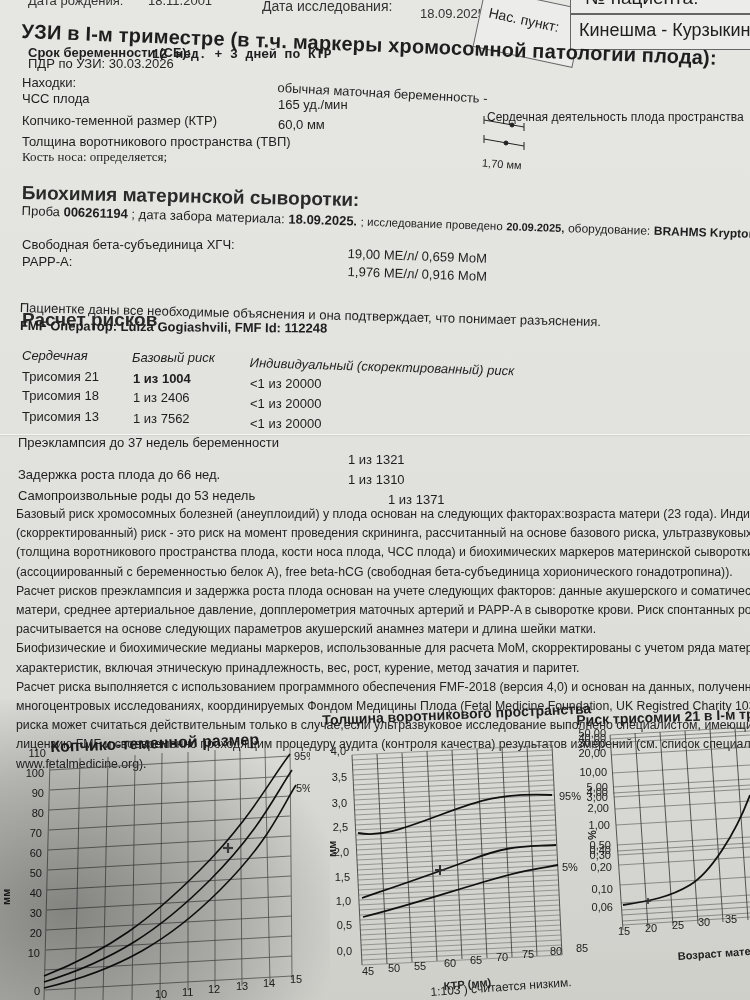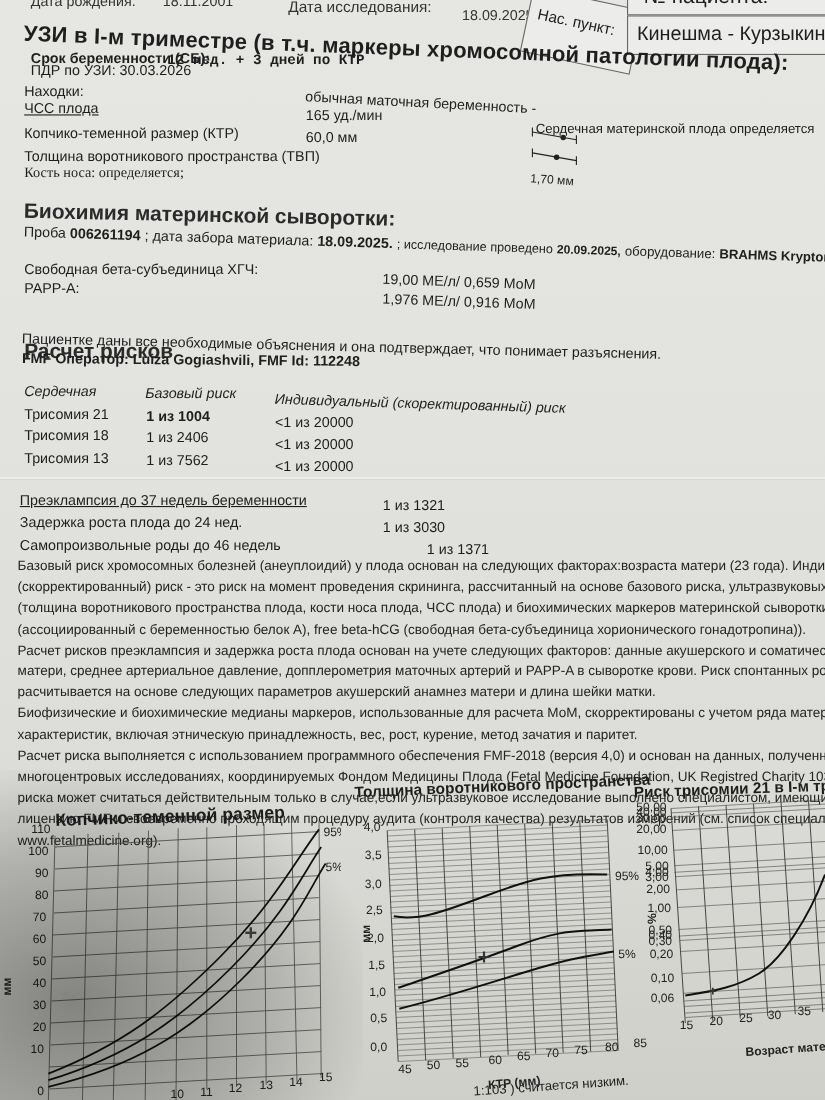--- a/index.html
+++ b/index.html
@@ -43,22 +43,22 @@
   <span style="position:absolute; left:8px; top:5px; font-size:18px;">Кинешма - Курзыкин</span>
 </div>
 
 <div class="abs title" style="left:22px; top:20px; transform:rotate(2.2deg); transform-origin:left top;">УЗИ в I-м триместре (в т.ч. маркеры хромосомной патологии плода):</div>
 <div class="abs sub-bold" style="left:28px; top:45px;">Срок беременности (СБ):</div>
 <div class="abs sub-bold" style="left:152px; top:47px;font-family:Liberation Mono, monospace;">12 нед. + 3 дней по КТР</div>
 <div class="abs t13" style="left:28px; top:56px;">ПДР по УЗИ: 30.03.2026</div>
 
 <div class="abs t13" style="left:22px; top:75px;text-align:center;">Находки:</div>
 <div class="abs t13" style="left:278px; top:80px; transform:rotate(3deg); transform-origin:left top;">обычная маточная беременность -</div>
-<div class="abs" style="left:487px; top:110px; font-size:12px; transform:rotate(0deg);">Сердечная материнской плода  определяется</div>
-<div class="abs t13" style="left:22px; top:91px;text-decoration:underline;">ЧСС плода</div>
+<div class="abs" style="left:487px; top:110px; font-size:12px; transform:rotate(0deg);">Сердечная деятельность плода  пространства</div>
+<div class="abs t13" style="left:22px; top:91px;">ЧСС плода</div>
 <div class="abs t13" style="left:278px; top:97px;">165 уд./мин</div>
 <div class="abs t13" style="left:22px; top:113px;">Копчико-теменной размер (КТР)</div>
 <div class="abs t13" style="left:278px; top:117px;">60,0 мм</div>
 <div class="abs t13" style="left:22px; top:134px;">Толщина воротникового пространства (ТВП)</div>
 <div class="abs t13" style="left:22px; top:149px;font-family:Liberation Serif, serif;">Кость носа: определяется;</div>
 
 <svg class="abs" style="left:480px; top:115px;" width="50" height="45" viewBox="0 0 50 45">
   <g stroke="#222" stroke-width="1" fill="#222">
     <line x1="4" y1="5" x2="44" y2="12"></line>
       <line x1="4" y1="1" x2="4" y2="9"></line>
@@ -107,25 +107,25 @@
   <div class="abs t13" style="left:250px; top:396px;">&lt;1 из 20000</div>
 </div>
 <div>
   <div class="abs t13" style="left:22px; top:409px;">Трисомия 13</div>
   <div class="abs t13" style="left:133px; top:411px;">1 из 7562</div>
   <div class="abs t13" style="left:250px; top:416px;">&lt;1 из 20000</div>
 </div>
 
 <div class="abs" style="left:0; top:434px; width:750px; height:1px; background:rgba(255,255,255,0.7); box-shadow:0 1px 1px rgba(0,0,0,0.08);"></div>
 
-<div class="abs t13" style="left:18px; top:447px;text-decoration:underline;">Преэклампсия до 37 недель беременности</div>
+<div class="abs t13" style="left:18px; top:435px;">Преэклампсия до 37 недель беременности</div>
 <div class="abs t13" style="left:348px; top:452px;text-align:center;">1 из 1321</div>
-<div class="abs t13" style="left:18px; top:467px;">Задержка роста плода до 24 нед.</div>
-<div class="abs t13" style="left:348px; top:472px;">1 из 3030</div>
-<div class="abs t13" style="left:18px; top:488px;">Самопроизвольные роды до 46 недель</div>
+<div class="abs t13" style="left:18px; top:467px;">Задержка роста плода до 66 нед.</div>
+<div class="abs t13" style="left:348px; top:472px;">1 из 1310</div>
+<div class="abs t13" style="left:18px; top:488px;">Самопроизвольные роды до 53 недель</div>
 <div class="abs t13" style="left:348px; top:492px;margin-left:40px;">1 из 1371</div>
 
 <div class="abs para" style="left:16px; top:505px;">
   <div>Базовый риск хромосомных болезней (анеуплоидий) у плода основан на следующих факторах:возраста матери (23 года). Индивидуа</div>
   <div>(скорректированный) риск - это риск на момент проведения скрининга, рассчитанный на основе базового риска, ультразвуковых мар</div>
   <div>(толщина воротникового пространства плода, кости носа плода, ЧСС плода) и биохимических маркеров материнской сыворотки (PAP</div>
   <div>(ассоциированный с беременностью белок А), free beta-hCG (свободная бета-субъединица хорионического гонадотропина)).</div>
   <div>Расчет рисков преэклампсия и задержка роста плода основан на учете следующих факторов: данные акушерского и соматического ан</div>
   <div>матери, среднее артериальное давление, допплерометрия маточных артерий и PAPP-A в сыворотке крови.  Риск спонтанных родов д</div>
   <div>расчитывается на основе следующих параметров акушерский анамнез матери и длина шейки матки.</div>

